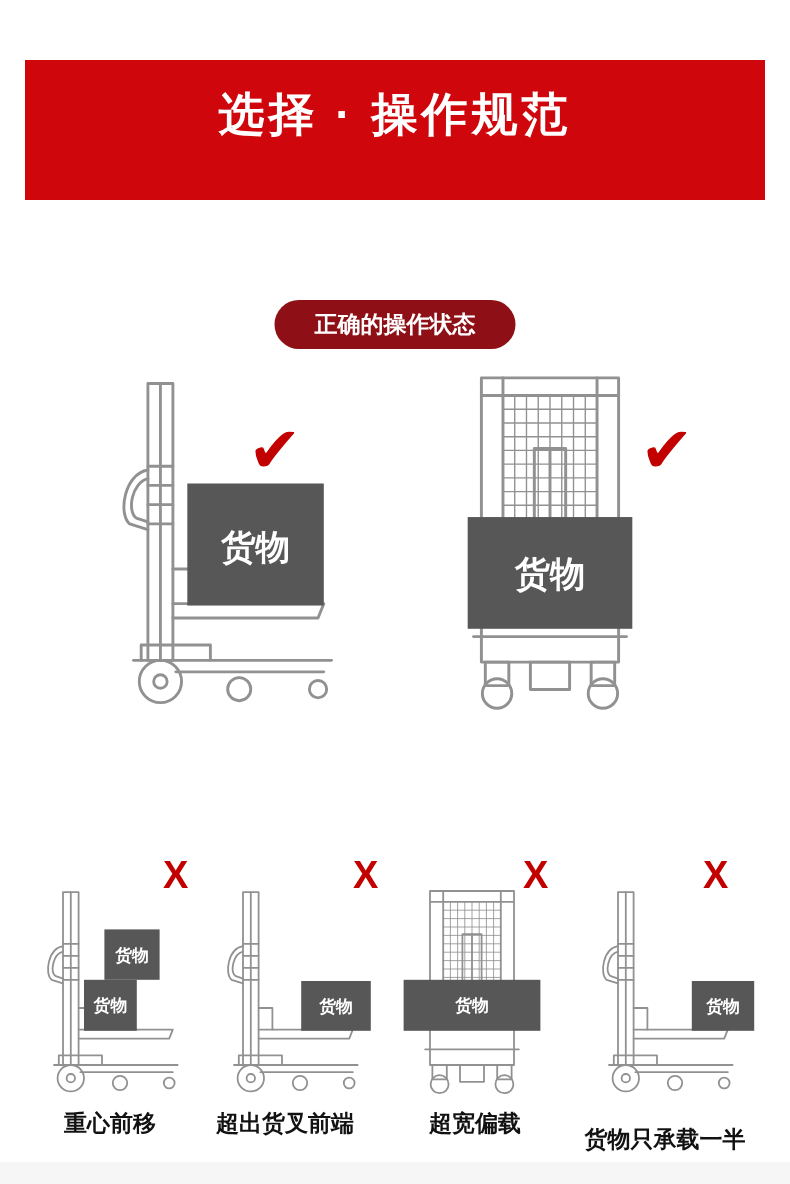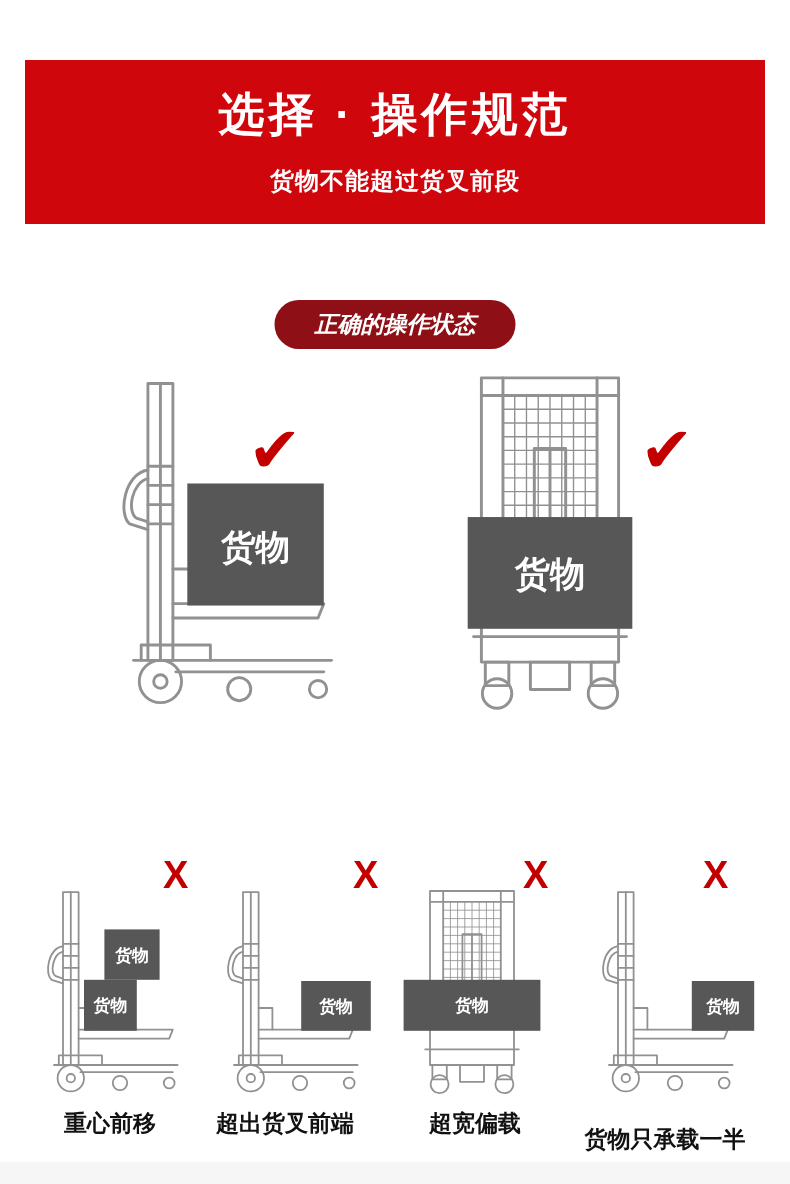--- a/index.html
+++ b/index.html
@@ -1,26 +1,26 @@
 <!DOCTYPE html>
 <html style="--banner-red: #d0060d; --badge-dark-red: #8e1016; --badge-dark: #3a3a3a; --cargo-gray: #575757; --mark-red: #c30000;"><head>
 <meta charset="utf-8">
 <style>
   * { margin:0; padding:0; box-sizing:border-box; }
   html,body { background:#ffffff; }
   body { font-family:"Liberation Sans","DejaVu Sans",sans-serif; }
   .page { position:relative; width:790px; height:1184px; margin:0 auto; background:#ffffff; overflow:hidden; }
 
-  .banner { position:absolute; left:25px; top:60px; width:740px; height:164px;
+  .banner { position:absolute; left:25px; top:60px; width:740px; height:140px;
             background:var(--banner-red,#d0060d); color:#ffffff; text-align:center; padding-top:24px; }
   .banner h1 { font-size:46px; font-weight:bold; letter-spacing:4px; margin-bottom:16px; }
   .banner p { font-size:24px; line-height:38px; font-weight:bold; letter-spacing:1px; }
 
   .badge { position:absolute; left:50%; transform:translateX(-50%); color:#ffffff;
-           font-size:23px; font-weight:bold; padding:9px 40px; border-radius:28px; white-space:nowrap;font-style:italic; }
+           font-size:23px; font-weight:bold; padding:9px 40px; border-radius:28px; white-space:nowrap; }
   .badge-correct { top:300px; background:var(--badge-dark-red,#8e1016); }
   .badge-wrong   { top:780px; background:var(--badge-dark,#3a3a3a); }
 
   .fig { position:absolute; }
   .check { position:absolute; color:var(--mark-red,#c30000); font-size:64px; line-height:1; font-weight:bold; }
   .xmark { position:absolute; color:var(--mark-red,#c30000); font-size:38px; line-height:1; font-weight:900; }
   .caption { position:absolute; top:1108px; width:180px; text-align:center; font-size:23px; font-weight:bold; color:#111111; }
 
   .lineart { fill:none; stroke:#919191; stroke-width:3; stroke-linecap:round; stroke-linejoin:round; }
   .mesh { stroke-width:1.4; }
@@ -65,21 +65,20 @@
         <rect x="142" y="300" width="24" height="24"></rect>
         <rect x="80" y="300" width="40" height="28"></rect>
         <circle cx="46" cy="332" r="15"></circle>
         <circle cx="154" cy="332" r="15"></circle>
       </g>
     </defs>
   </svg>
 
   <section class="banner">
     <h1>选择 · 操作规范</h1>
-    <p>货物不能超过货叉前段</p>
   </section>
 
   <div class="badge badge-correct">正确的操作状态</div>
 
   <span class="check" style="left:248px; top:418px;">✔</span>
   <span class="check" style="left:640px; top:418px;">✔</span>
 
   <svg class="fig" style="left:95px; top:372px;" width="250" height="346" viewBox="0 0 260 360">
     <use href="#stacker-side"></use>
     <rect class="cargo-rect" x="96" y="116" width="142" height="127"></rect>

